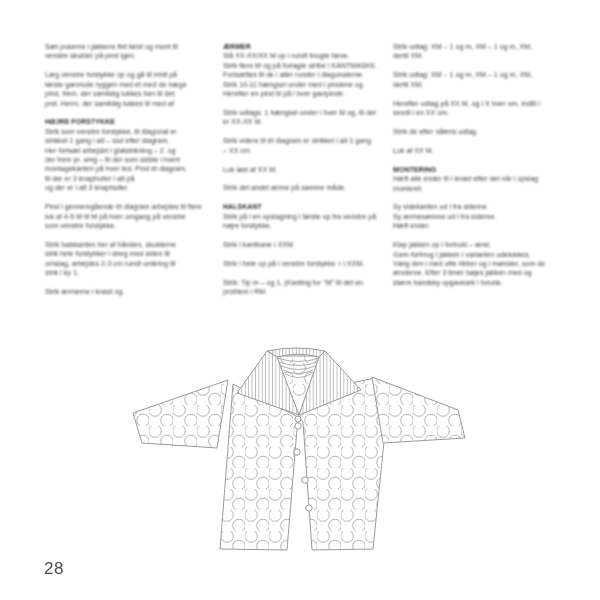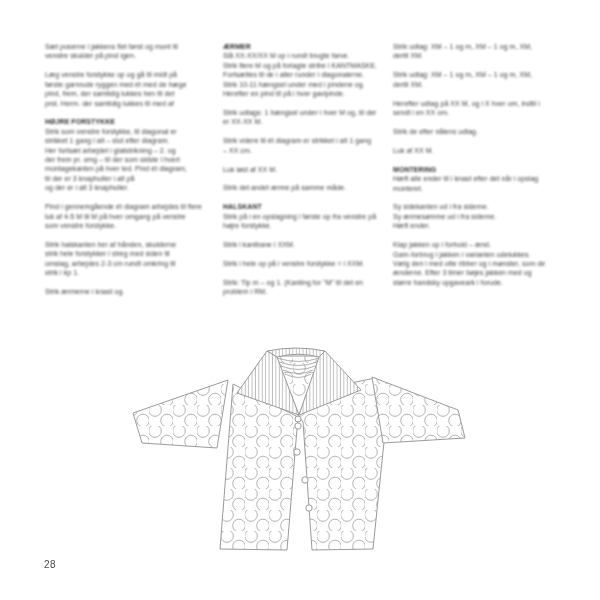--- a/index.html
+++ b/index.html
@@ -14,21 +14,21 @@
   #col1{left:45px;width:172px;}
   #col2{left:223px;width:166px;}
   #col3{left:393px;width:168px;}
   .col p.para{margin:0 0 9.5px 0;}
   .col div.heading{font-weight:bold;margin:0;color:#2e2e2e;}
   .illustration{
     position:absolute;left:125px;top:342px;width:350px;height:212px;
     filter:blur(0.55px);
   }
   .pagenum{
-    position:absolute;left:44px;top:559px;font-size:10px;
+    position:absolute;left:44px;top:559px;font-size:17px;
     color:#4a4a4a;letter-spacing:.5px;filter:blur(0.35px);
   }
 </style>
 </head>
 <body>
 
 <div class="page">
 
   <div class="col" id="col1">
       <p class="para">Sæt poserne i jakkens flet først og mont til<br>venstre skulder på pind igen.</p>

